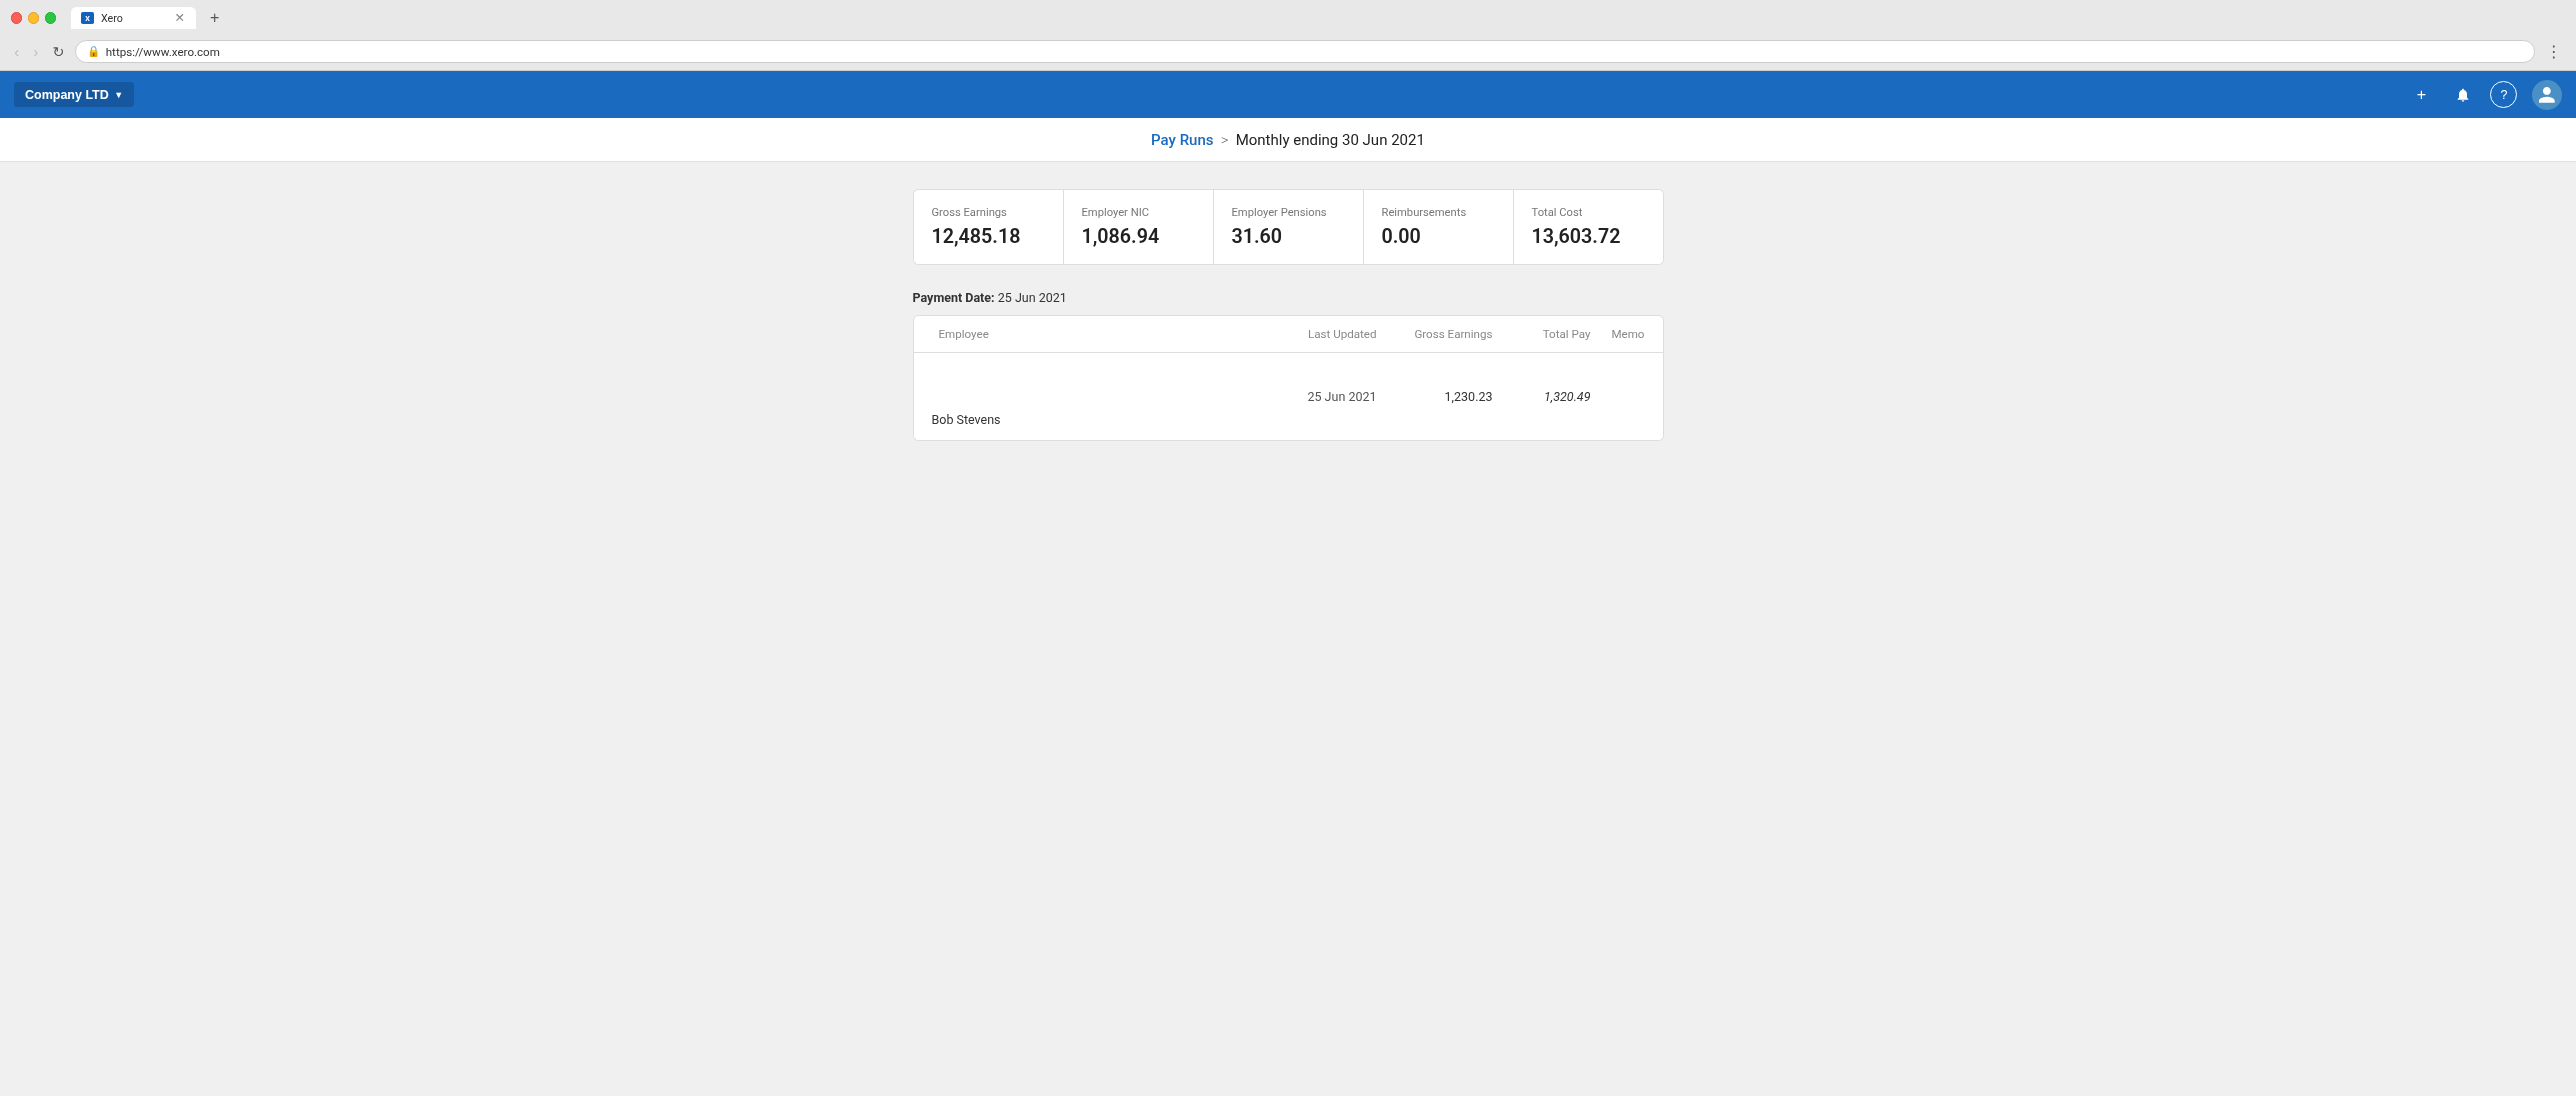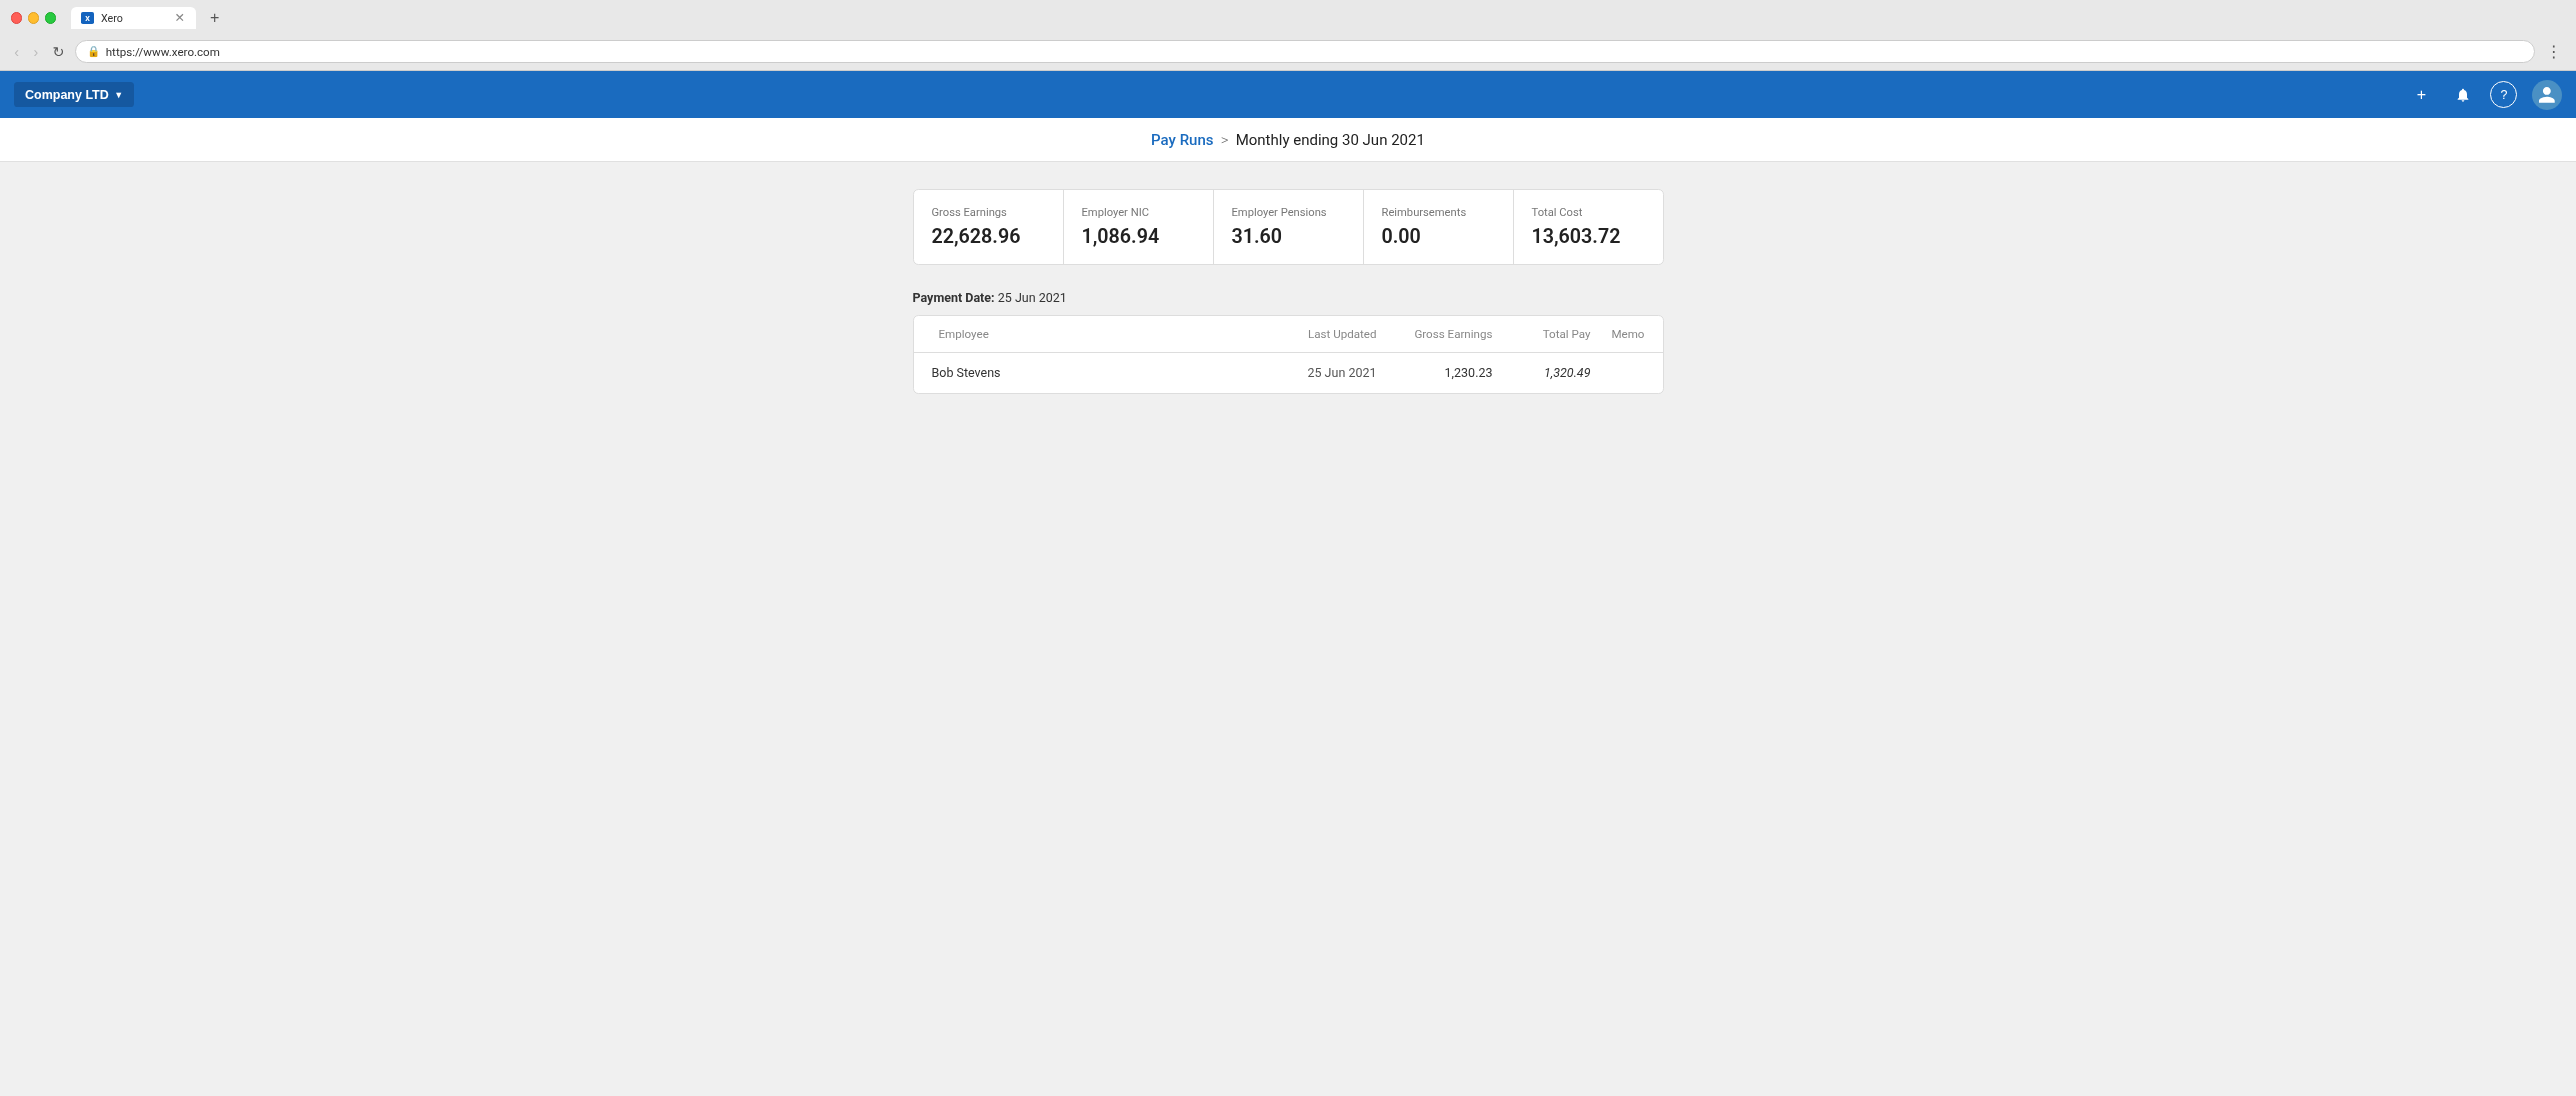--- a/index.html
+++ b/index.html
@@ -276,21 +276,21 @@
 
     .table-row {
       display: flex;
       align-items: center;
       padding: 12.5px 18px;
       font-size: 12.5px;
       color: #333;
       border-bottom: 0.9px solid #eee;
     }
     .table-row:last-child { border-bottom: none; }
-    .row-employee { flex: 1; color: #333; }
+    .row-employee { flex: 1; color: #333; margin-top: 47px; }
     .row-last-updated { width: 116px; text-align: right; color: #555; }
     .row-gross { width: 116px; text-align: right; color: #333; }
     .row-total-pay { width: 98px; text-align: right; color: #333; font-style: italic; }
     .row-memo { width: 54px; text-align: right; color: #333; }
   </style>
 </head>
 <body>
 
 <div class="browser-chrome">
   <div class="browser-titlebar">
@@ -346,21 +346,21 @@
     <span class="breadcrumb-current">Monthly ending 30 Jun 2021</span>
   </div>
 </div>
 
 <div class="main-content">
   <div class="content-wrapper">
 
     <div class="summary-cards">
       <div class="summary-card">
         <span class="card-label">Gross Earnings</span>
-        <span class="card-value">22,628.96</span>
+        <span class="card-value">12,485.18</span>
       </div>
       <div class="summary-card">
         <span class="card-label">Employer NIC</span>
         <span class="card-value">1,086.94</span>
       </div>
       <div class="summary-card">
         <span class="card-label">Employer Pensions</span>
         <span class="card-value">31.60</span>
       </div>
       <div class="summary-card">

